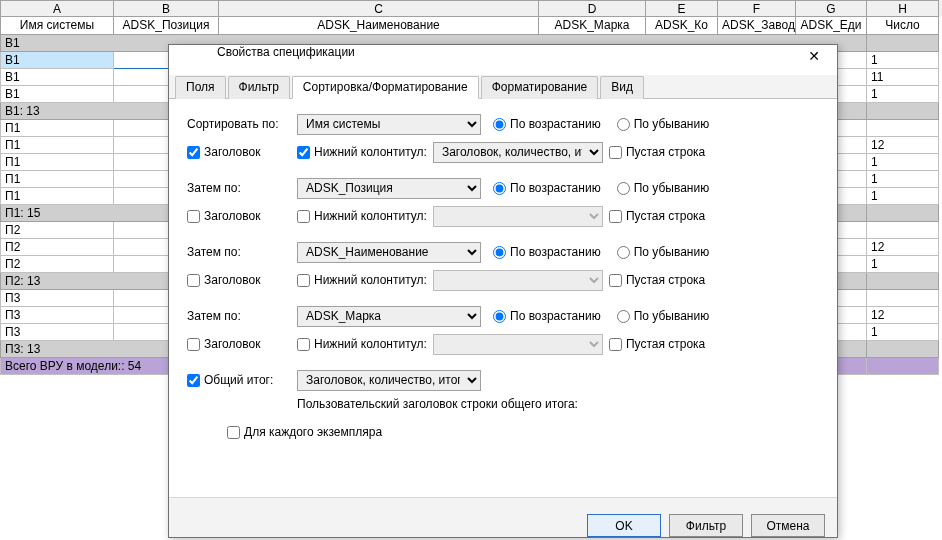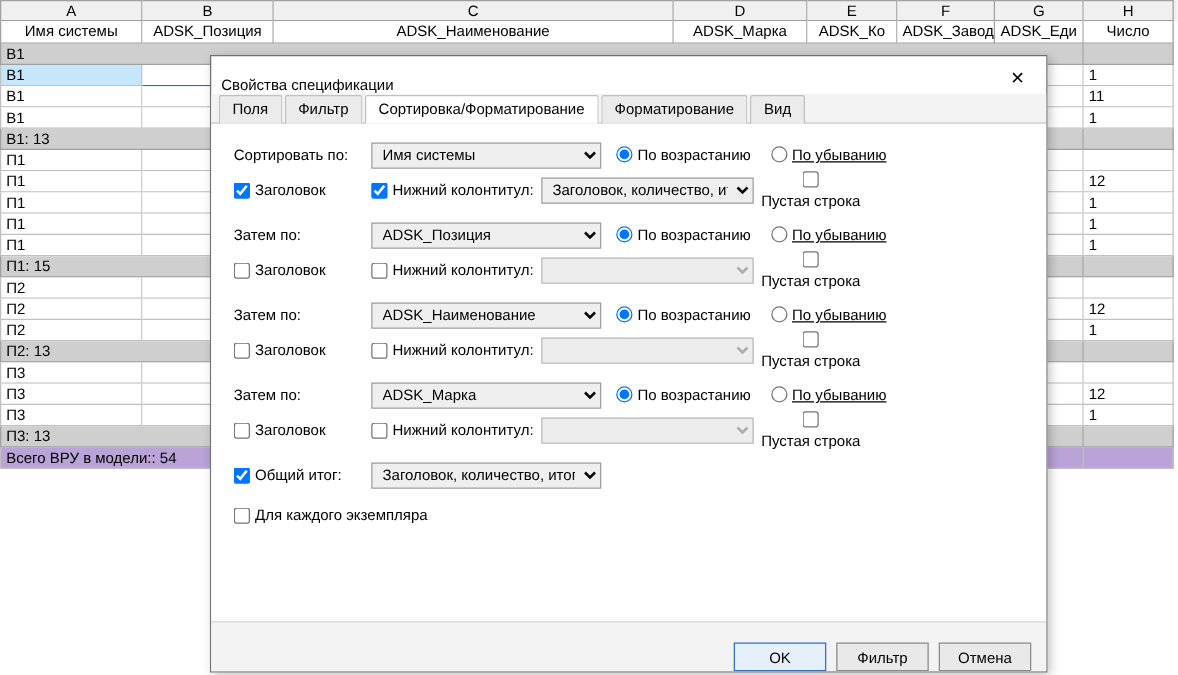--- a/index.html
+++ b/index.html
@@ -57,22 +57,22 @@
 .dialog {
   position: absolute;
   left: 168px; top: 44px;
   width: 670px; height: 494px;
   background: #fff;
   border: 1px solid #707070;
   box-shadow: 2px 2px 8px rgba(0,0,0,.25);
   display: flex; flex-direction: column;
 }
 .titlebar {
-  height: 30px; display: flex; align-items: flex-end;
-  padding: 0 8px; font-size: 12px;
+  height: 30px; display: flex; align-items: flex-start;
+  padding: 0 8px; font-size: 12px; margin-left: 40px;
 }
 .titlebar .title { flex: 1; }
 .closebtn {
   width: 30px; height: 24px; text-align: center; line-height: 22px;
   font-size: 14px;
 }
 
 .tabstrip {
   display: flex; height: 24px; border-bottom: 1px solid #c0c0c0;
   padding-left: 6px; background: #f3f3f3;
@@ -85,23 +85,23 @@
 .tab.active { background: #fff; border-bottom: 1px solid #fff; }
 
 .dbody {
   flex: 1; padding: 14px 18px 4px; background: #fff; overflow: hidden;
 }
 .form-row { display: flex; align-items: center; height: 22px; margin-bottom: 6px; }
 .form-row.sub { margin-bottom: 14px; }
 .col-lab { width: 110px; }
 .col-chk { width: 110px; display: flex; align-items: center; gap: 4px; }
 .col-sel { width: 190px; }
-.col-rad { display: flex; align-items: flex-start; gap: 4px; margin-left: 6px; }
-.col-rad + .col-rad { margin-left: 16px; text-decoration: underline; }
-.col-blank-chk { display: flex; align-items: center; gap: 4px; margin-left: 6px; flex-direction: column; }
+.col-rad { display: flex; align-items: center; gap: 4px; margin-left: 6px; }
+.col-rad + .col-rad { margin-left: 16px; }
+.col-blank-chk { display: flex; align-items: center; gap: 4px; margin-left: 6px; }
 
 input[type=checkbox], input[type=radio] {
   width: 13px; height: 13px; margin: 0;
 }
 select, .textlike, input[type=text] {
   height: 21px; border: 1px solid #a0a0a0; background: #f4f4f4;
   font: inherit; padding: 0 4px; width: 184px;
 }
 select { background: #efefef; }
 select:disabled, .textlike.disabled { color: #888; background: #e6e6e6; }
@@ -441,22 +441,23 @@
         </label>
     </div>
 
     <div class="form-row">
       <label class="col-chk" style="width:110px;">
           <input type="checkbox" checked="" style="">
           <span>Общий итог:</span>
         </label>
       <select><option>Заголовок, количество, итого</option></select>
     </div>
-
-    <div class="form-row" style="margin-top:10px;">
+    <div class="caption">Пользовательский заголовок строки общего итога:</div>
+
+    <div class="form-row" style="margin-top:10px;margin-left:40px;">
       <label class="col-chk" style="width:auto;">
           <input type="checkbox" style="">
           <span>Для каждого экземпляра</span>
         </label>
     </div>
   </div>
 
   <div class="dfooter">
     <button class="btn primary">OK</button>
     <button class="btn">Фильтр</button>

